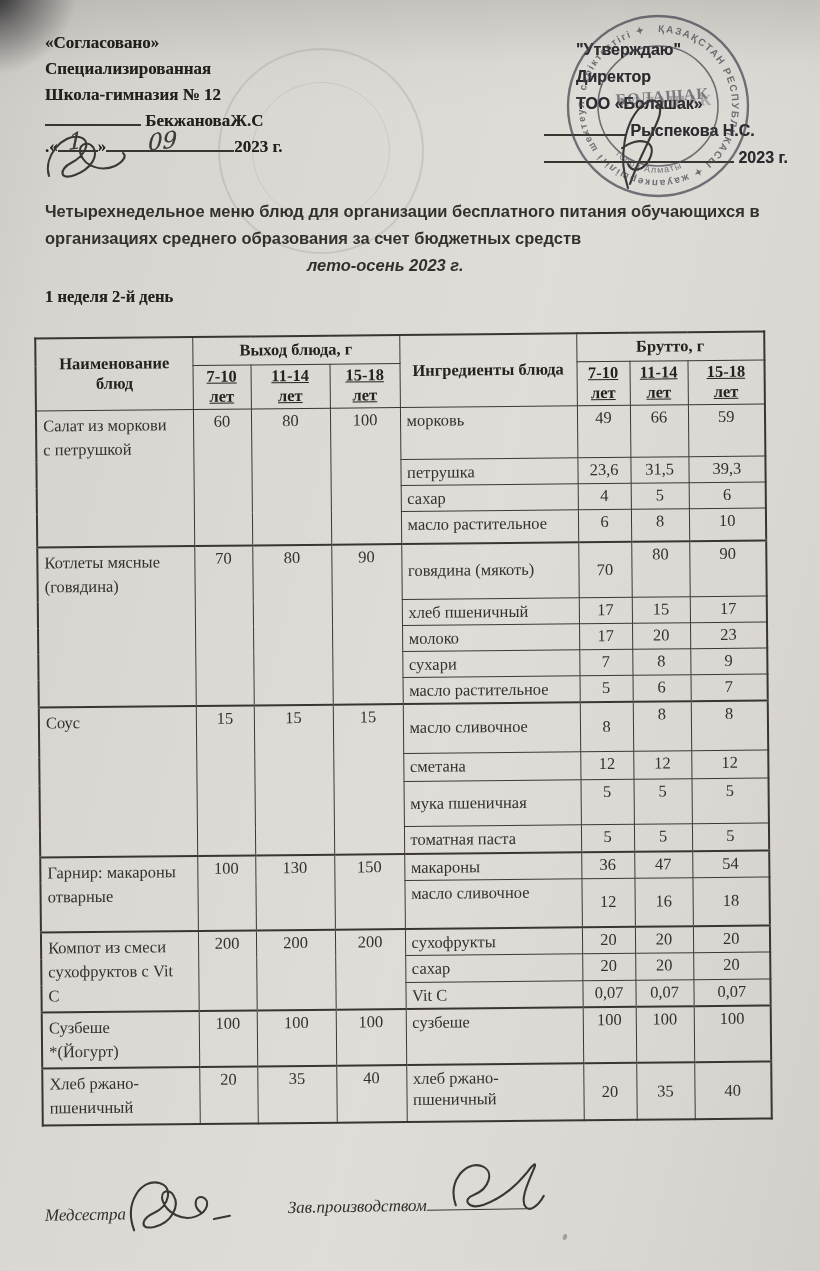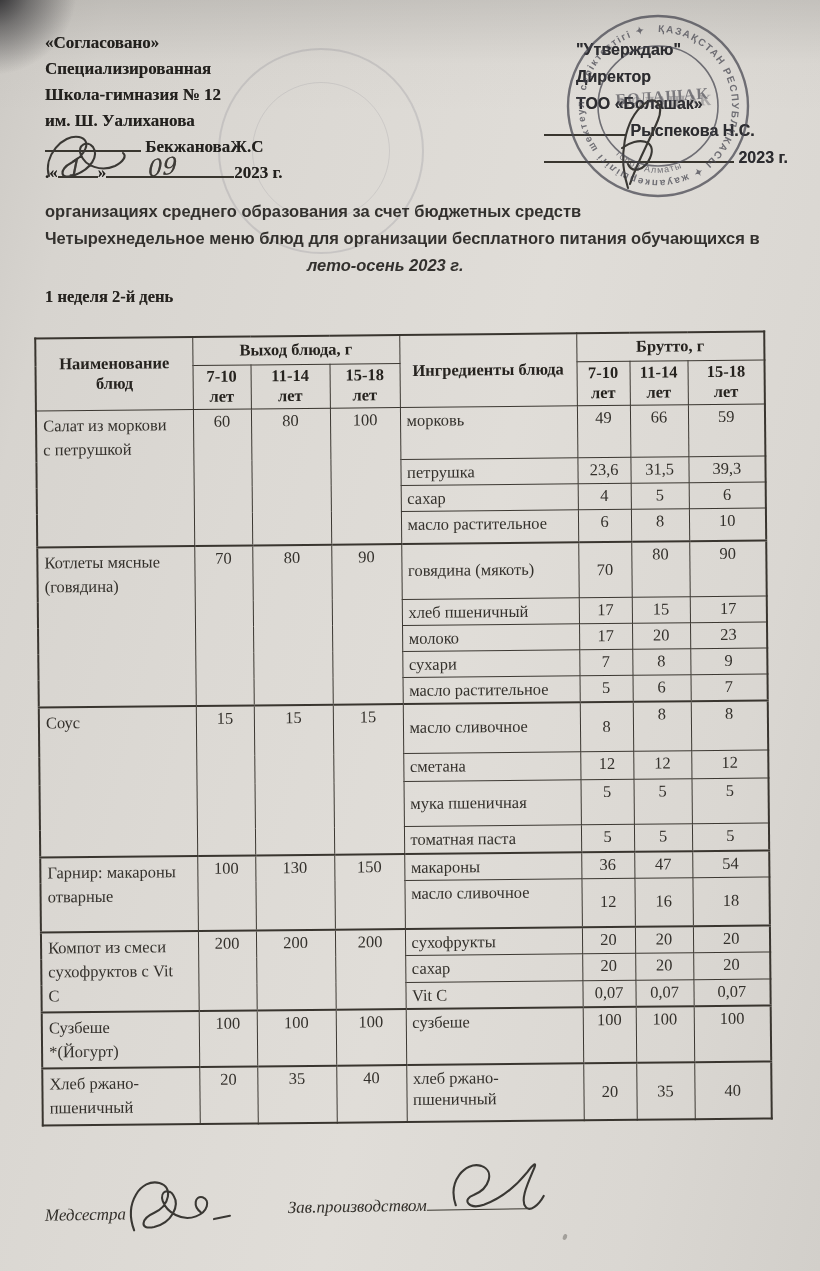--- a/index.html
+++ b/index.html
@@ -45,21 +45,21 @@
   .title .l3 { padding-left:262px;font-style:italic; }
   .subtitle { position:absolute; left:45px; top:287px; font-weight:700; font-size:16.5px; color:#26231f; }
 
   
   .table-wrap { position:absolute; left:38px; top:334px; width:730px; transform:rotate(-0.55deg); transform-origin:50% 50%; }
   table.menu { border-collapse:collapse; table-layout:fixed; width:729px;
     border:2.5px solid #39352f; font-size:16.5px; color:#34312c; }
   table.menu th, table.menu td { border:1px solid #3c3832; }
   table.menu th { font-weight:700; text-align:center; vertical-align:middle;
     white-space:pre-line; font-size:16.5px; color:#26231f; line-height:20px; }
-  thead tr:last-child th { border-bottom:1.5px solid #39352f; }
+  thead tr:last-child th { border-bottom:1.5px solid #39352f;text-decoration:underline; }
   td.c-name { text-align:left; vertical-align:top; padding:3px 6px; white-space:pre-line; line-height:24px; }
   td.c-ing  { text-align:left; vertical-align:top; padding:2px 6px; white-space:pre-line; line-height:21px; }
   td.c-num  { text-align:center; vertical-align:top; padding-top:2px; }
   td.v-mid  { vertical-align:middle; padding-top:0; }
   tr.g td { border-top:2px solid #39352f; }
 
   
   .footer { position:absolute; left:0; top:1168px; width:820px; height:100px;
     transform:rotate(-0.9deg); z-index:3; }
   .f-label { position:absolute; font-style:italic; font-size:17px; color:#33302b; }
@@ -78,21 +78,20 @@
 <div class="page">
 
   <div class="stamp-faint">
     <div class="stamp-faint-inner"></div>
   </div>
 
   <div class="appr-left ink">
     <div class="line">«Согласовано»</div>
     <div class="line">Специализированная</div>
     <div class="line">Школа-гимназия  № 12</div>
-    <div class="line">им. Ш. Уалиханова</div>
     <div class="line">
       <span class="uline" style="width:96px;"></span>
       <span>БекжановаЖ.С</span>
     </div>
     <div class="line">
       <span>.«</span><span class="hand-slot" style="width:40px;"><span class="hand">1</span></span><span>»</span><span class="hand-slot" style="width:128px;"><span class="hand" style="left:42px;">09</span></span><span>2023 г.</span>
     </div>
     <svg class="sig-bek" width="118" height="64" viewBox="0 0 118 64">
       <path class="pen" d="M10,50 C4,30 24,8 40,11 C54,14 46,30 32,37 C20,43 20,55 36,49 C52,43 60,30 54,21 C48,14 38,19 42,29 C46,40 62,46 76,40 C84,36 88,30 84,27"></path>
     </svg>
@@ -127,22 +126,22 @@
     </text>
     <text x="56" y="94" font-family="Liberation Serif, serif" font-size="16" font-weight="700" letter-spacing="1" fill="#3c3c46" opacity="0.85" transform="rotate(-4 98 94)">БОЛАШАК</text>
     <text x="59" y="99" font-family="Liberation Serif, serif" font-size="16" font-weight="700" letter-spacing="1" fill="#3c3c46" opacity="0.45" transform="rotate(-2 98 99)">БОЛАШАК</text>
   </svg>
 
   <svg class="sig-rys" width="86" height="100" viewBox="0 0 86 100">
     <path class="pen" d="M28,96 C18,66 24,28 44,12 C56,3 64,13 58,28 C50,48 38,68 30,92 M22,56 C38,44 58,48 50,66 C45,78 32,82 28,72"></path>
   </svg>
 
   <div class="title">
+    <div>Четырехнедельное меню блюд для организации бесплатного питания обучающихся в</div>
     <div>организациях среднего образования за счет бюджетных средств</div>
-    <div>Четырехнедельное меню блюд для организации бесплатного питания обучающихся в</div>
     <div class="l3">лето-осень 2023 г.</div>
   </div>
 
   <div class="subtitle ink">1 неделя 2-й день</div>
 
   <div class="table-wrap">
   <table class="menu">
     <colgroup>
       <col style="width:157px">
           <col style="width:58px">

